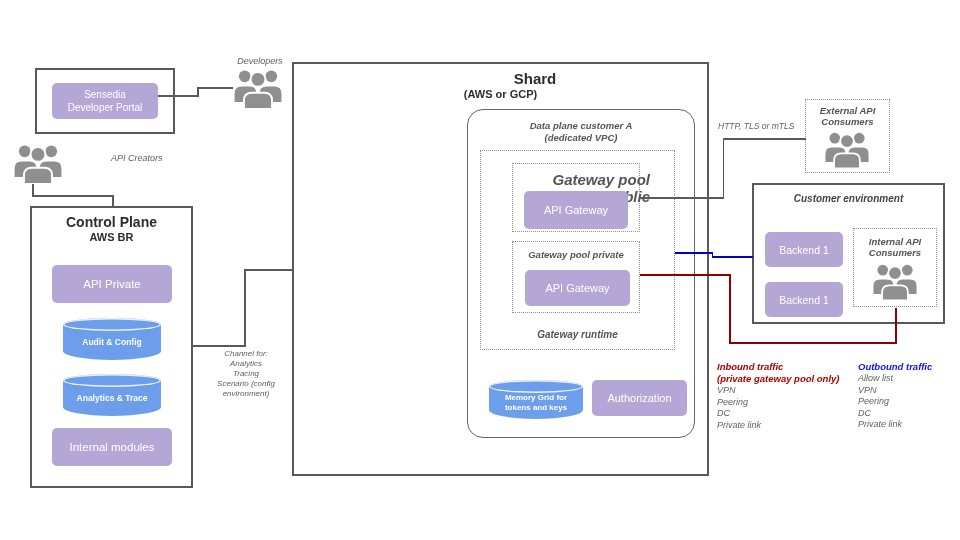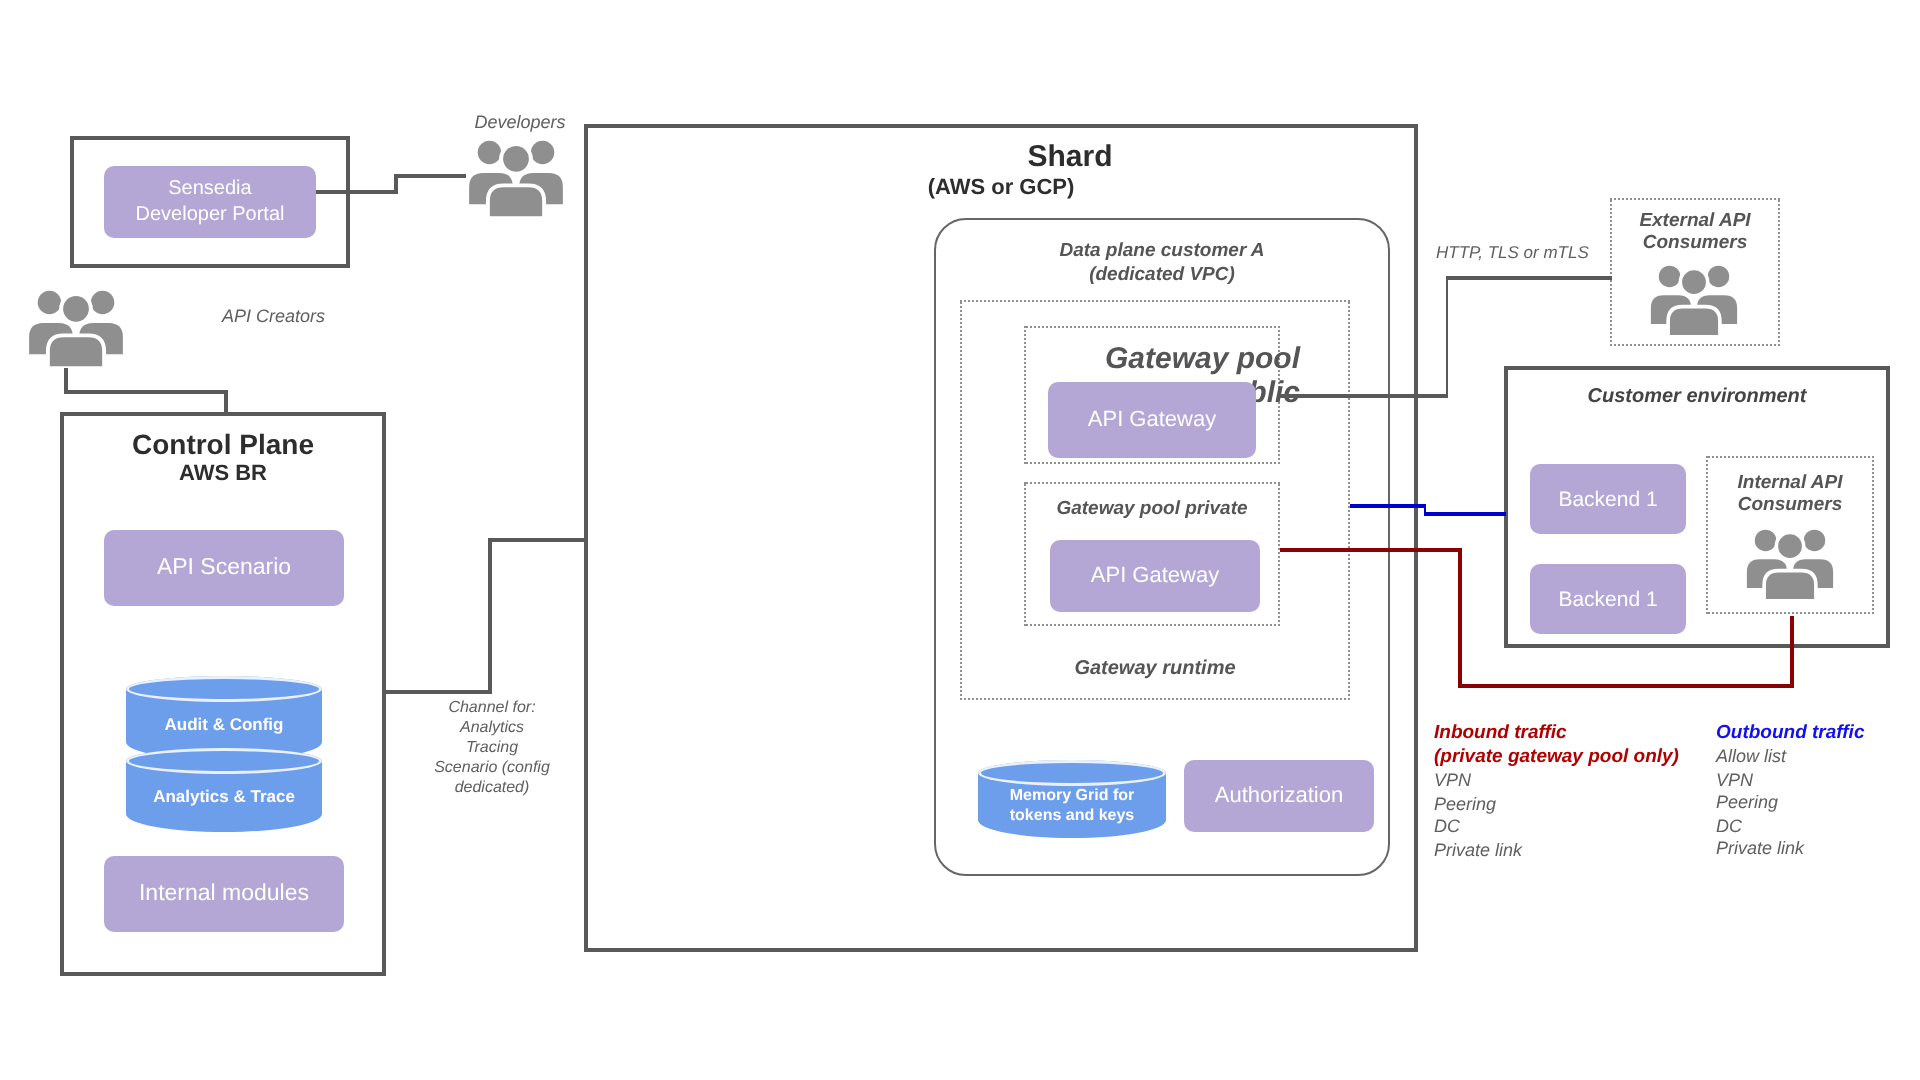--- a/index.html
+++ b/index.html
@@ -59,44 +59,44 @@
 
   <svg class="people abs" style="left:13px;top:141px;" width="50" height="44">
       <use href="#people-symbol"></use>
     </svg>
   <div class="lbl" style="left:67px;top:153px;font-size:9px;margin-left:44px;">API Creators</div>
 
   <div class="box" style="left:30px;top:206px;width:163px;height:282px;"></div>
   <div class="title" style="left:30px;top:214px;width:163px;font-size:14px;">Control Plane</div>
   <div class="title" style="left:30px;top:231px;width:163px;font-size:11px;">AWS BR</div>
 
-  <div class="module" style="left:52px;top:265px;width:120px;height:38px;font-size:11.5px;">API Scenario</div>
+  <div class="module" style="left:52px;top:265px;width:120px;height:38px;font-size:11.5px;">API Private</div>
 
-  <div class="cyl" style="left:63px;top:318px;width:98px;height:42px;margin-top:20px;">
+  <div class="cyl" style="left:63px;top:318px;width:98px;height:42px;">
     <div class="cyl-top"></div>
     <div class="cyl-body" style="font-size:8.5px;">
       <div>Audit &amp; Config</div>
     </div>
   </div>
 
   <div class="cyl" style="left:63px;top:374px;width:98px;height:42px;">
     <div class="cyl-top"></div>
     <div class="cyl-body" style="font-size:8.5px;">
       <div>Analytics &amp; Trace</div>
     </div>
   </div>
 
   <div class="module" style="left:52px;top:428px;width:120px;height:38px;font-size:11.5px;">Internal modules</div>
 
   <div class="lbl" style="left:200px;top:349px;width:92px;font-size:8px;line-height:10px;text-align:center;">
     <div>Channel  for:</div>
     <div>Analytics</div>
     <div>Tracing</div>
     <div>Scenario (config</div>
-    <div>dedicated)</div>
+    <div>environment)</div>
   </div>
 
   <div class="box" style="left:308px;top:212px;width:145px;height:152px;"></div>
   <div class="title" style="left:308px;top:222px;width:145px;font-size:13.5px;">Shard services</div>
   <div class="module" style="left:320px;top:268px;width:120px;height:37px;font-size:11.5px;">Internal modules</div>
 
   <div class="box" style="left:292px;top:62px;width:417px;height:414px;"></div>
   <div class="title" style="left:292px;top:70px;width:486px;font-size:15px;">Shard</div>
   <div class="title" style="left:292px;top:88px;width:417px;font-size:11px;">(AWS or GCP)</div>
 

